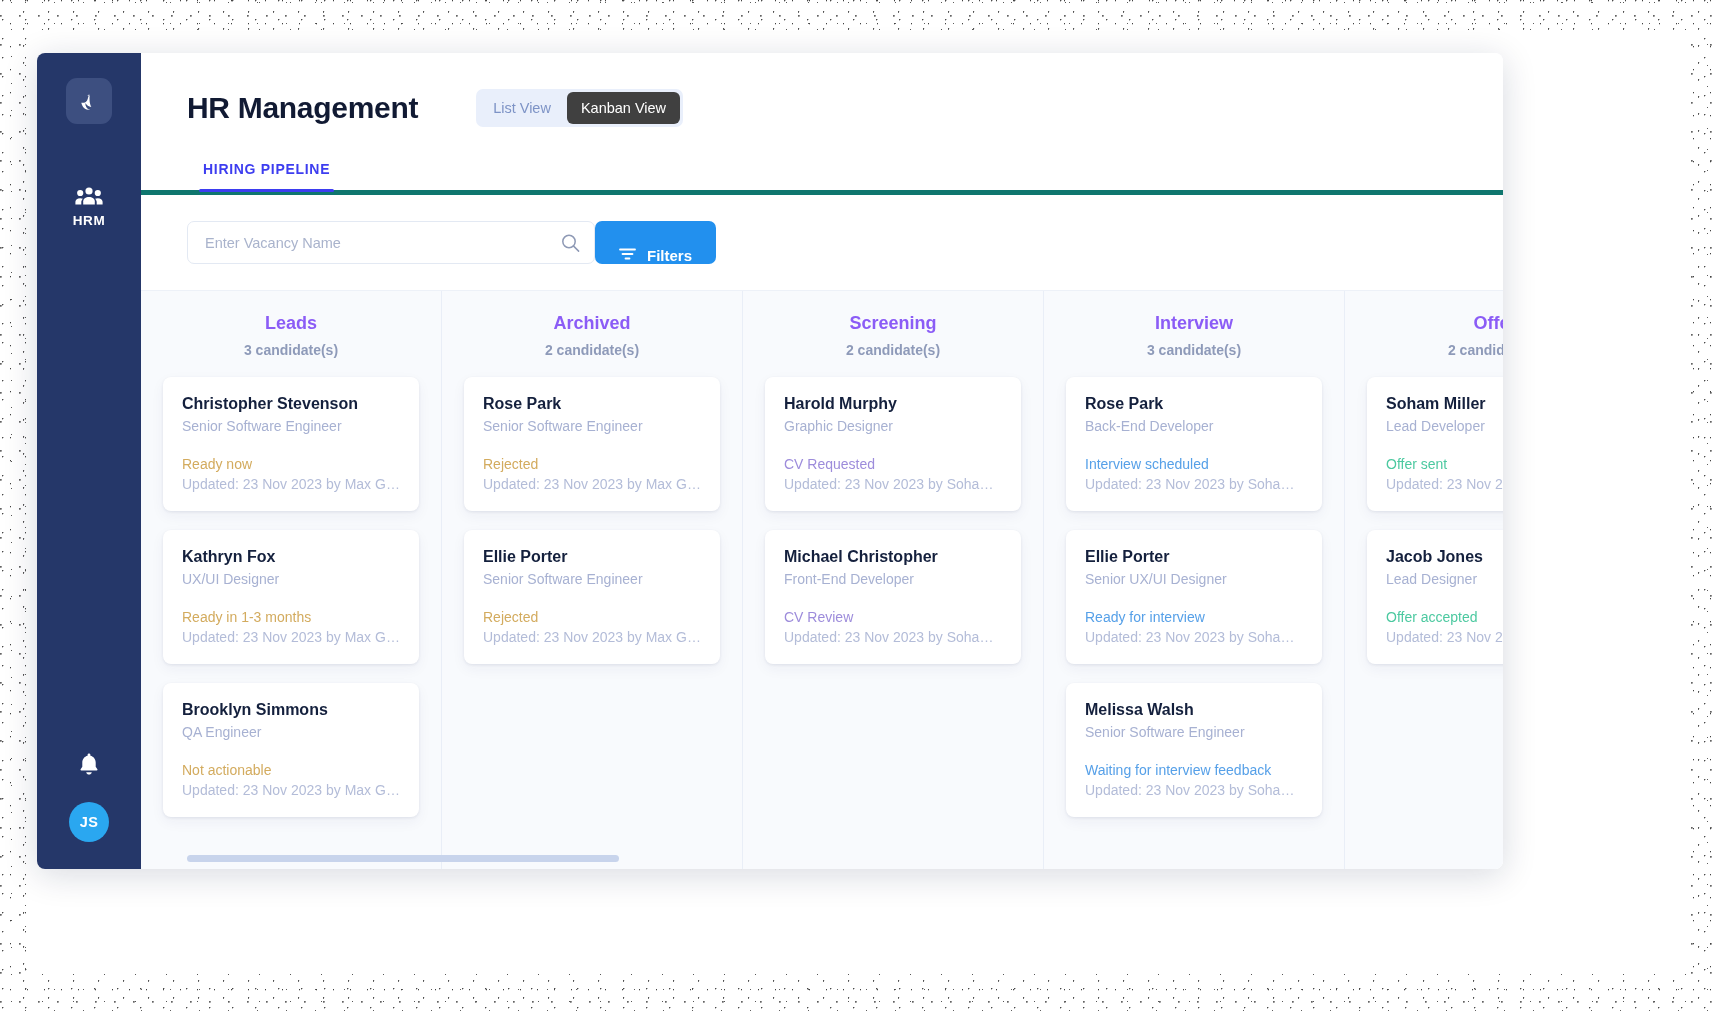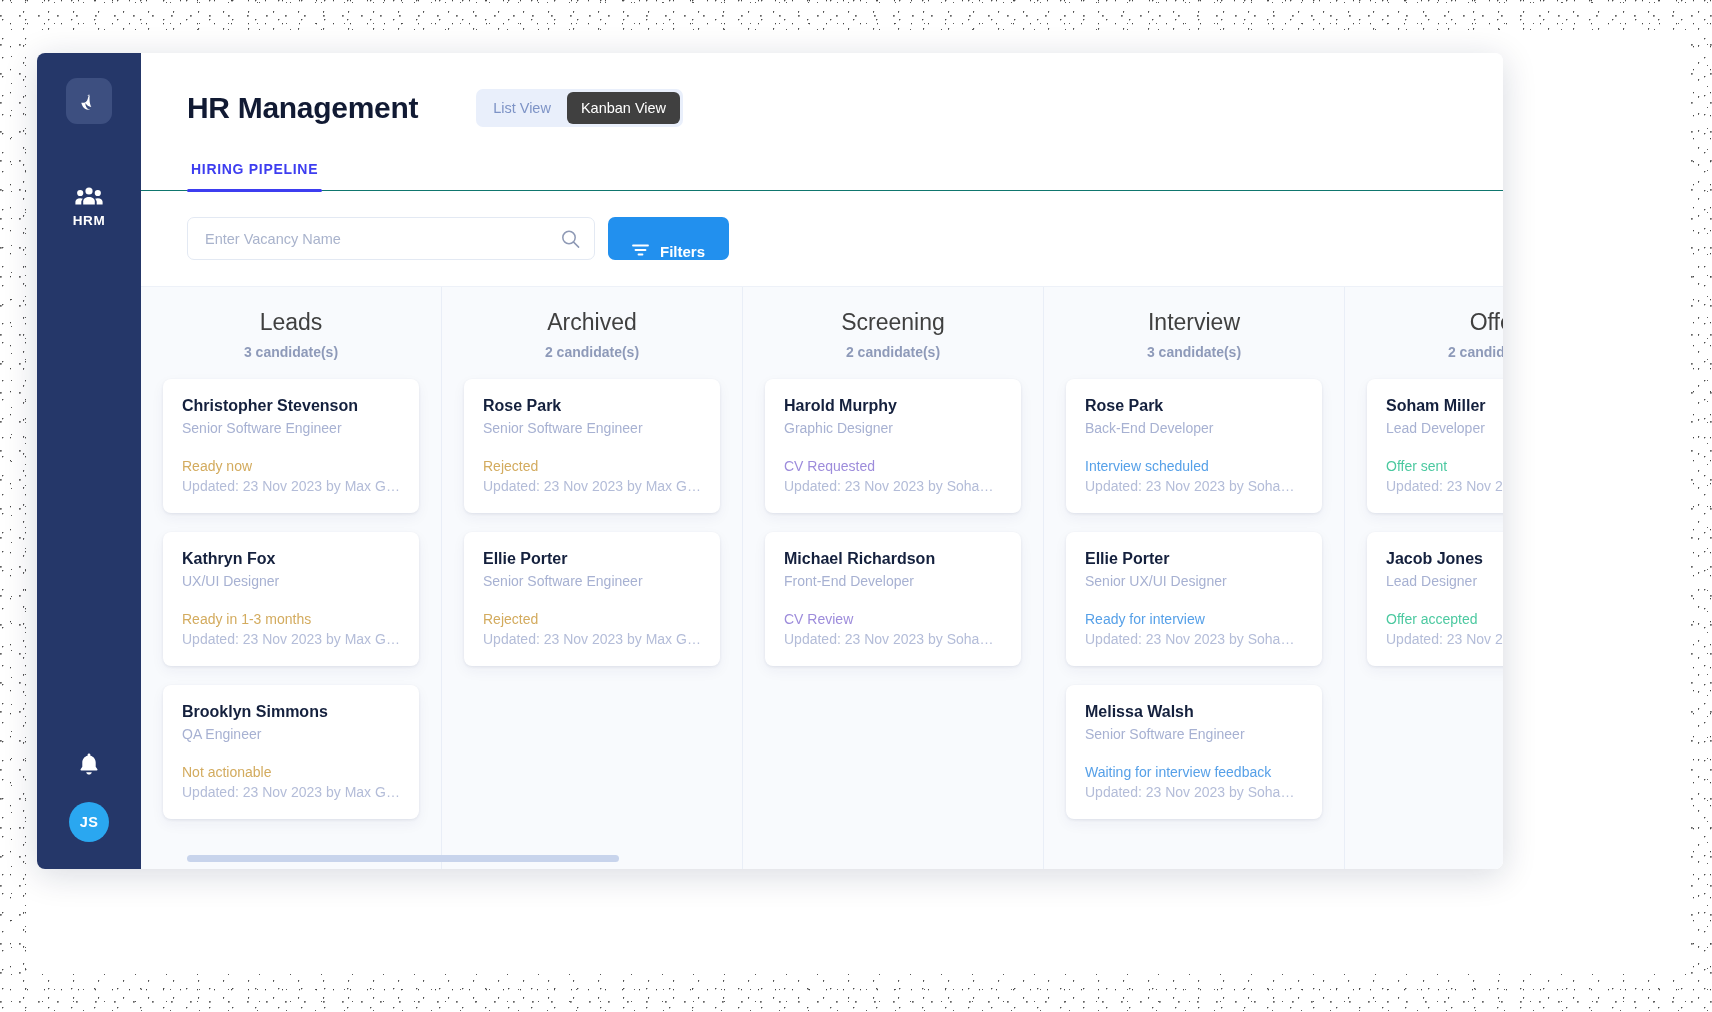--- a/index.html
+++ b/index.html
@@ -166,22 +166,22 @@
   }
   .view-btn.active {
     background: #404040;
     color: #ffffff;
     font-weight: 500;
   }
 
   
   .tabs {
     margin-top: 34px;
-    padding-left: 46px;
-    border-bottom: 1px solid #0f766e;
+    padding-left: 58px;
+    border-bottom: 5px solid #0f766e;
     display: flex;
     gap: 34px;
   }
   .tab {
     padding: 0 4px 13px 4px;
     font-size: 14px;
     font-weight: bold;
     letter-spacing: 0.7px;
     color: #8d9ab8;
     cursor: pointer;
@@ -195,21 +195,20 @@
     height: 3px;
     background: #3d3df0;
     border-radius: 2px;
   }
 
   
   .filterbar {
     padding: 26px 46px 26px 46px;
     display: flex;
     align-items: center;
-    gap: 13px;
     background: #ffffff;
   }
   .search-wrap {
     position: relative;
     width: 408px;
     height: 43px;
   }
   .search-input {
     width: 100%;
     height: 100%;
@@ -268,23 +267,23 @@
     border-right: 1px solid #e9eef7;
     padding: 0 22px;
     display: flex;
     flex-direction: column;
   }
   .col-head {
     padding-top: 22px;
     text-align: center;
   }
   .col-title {
-    font-size: 23px;
-    font-weight: normal;
-    color: #404040;
+    font-size: 18px;
+    font-weight: bold;
+    color: #8b5cf6;
   }
   .col-count {
     margin-top: 8px;
     font-size: 14px;
     font-weight: bold;
     color: #8e9ab9;
   }
   .col-cards {
     margin-top: 19px;
     display: flex;
@@ -477,21 +476,21 @@
                 <div class="col-count">2 candidate(s)</div>
               </div>
               <div class="col-cards">
                 <div class="card">
                   <div class="card-name">Harold Murphy</div>
                   <div class="card-role">Graphic Designer</div>
                   <div class="card-status" style="color: rgb(157, 140, 219);">CV Requested</div>
                   <div class="card-updated">Updated: 23 Nov 2023 by Soham Mil...</div>
                 </div>
                 <div class="card">
-                  <div class="card-name">Michael Richardson</div>
+                  <div class="card-name">Michael Christopher</div>
                   <div class="card-role">Front-End Developer</div>
                   <div class="card-status" style="color: rgb(157, 140, 219);">CV Review</div>
                   <div class="card-updated">Updated: 23 Nov 2023 by Soham Mil...</div>
                 </div>
               </div>
             </div>
             <div class="column">
               <div class="col-head">
                 <div class="col-title">Interview</div>
                 <div class="col-count">3 candidate(s)</div>

